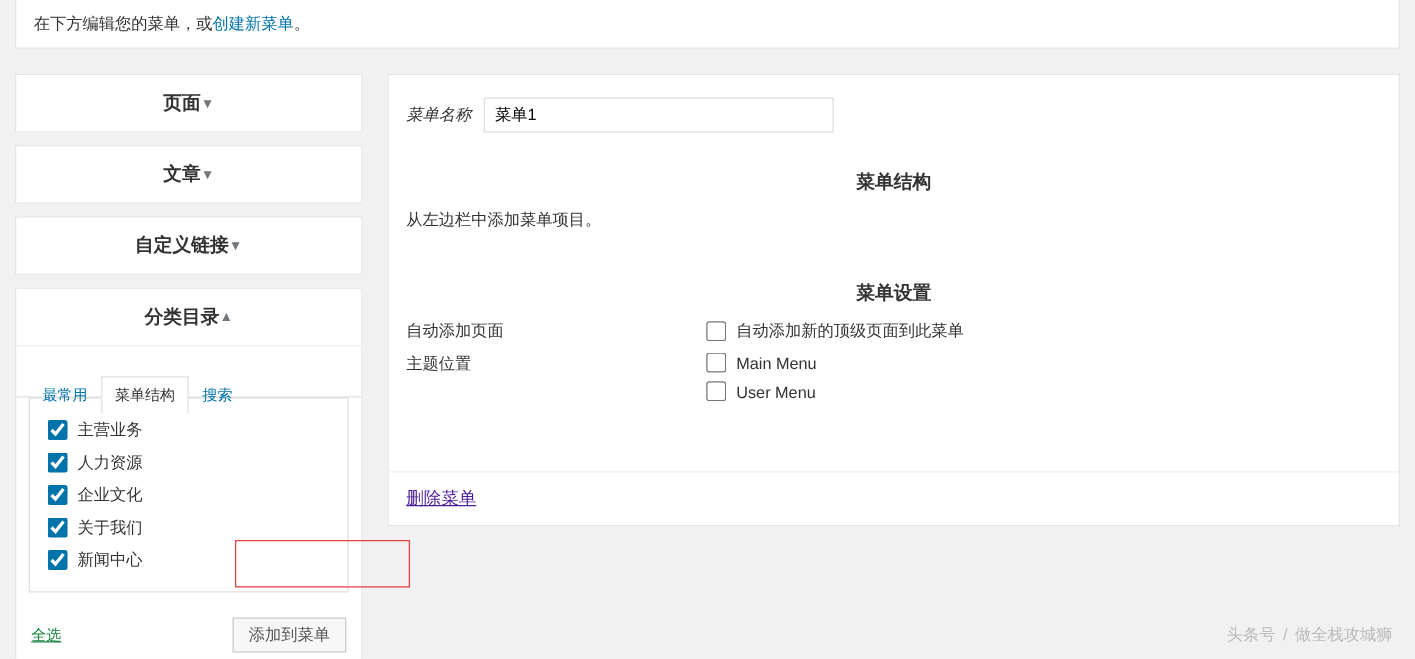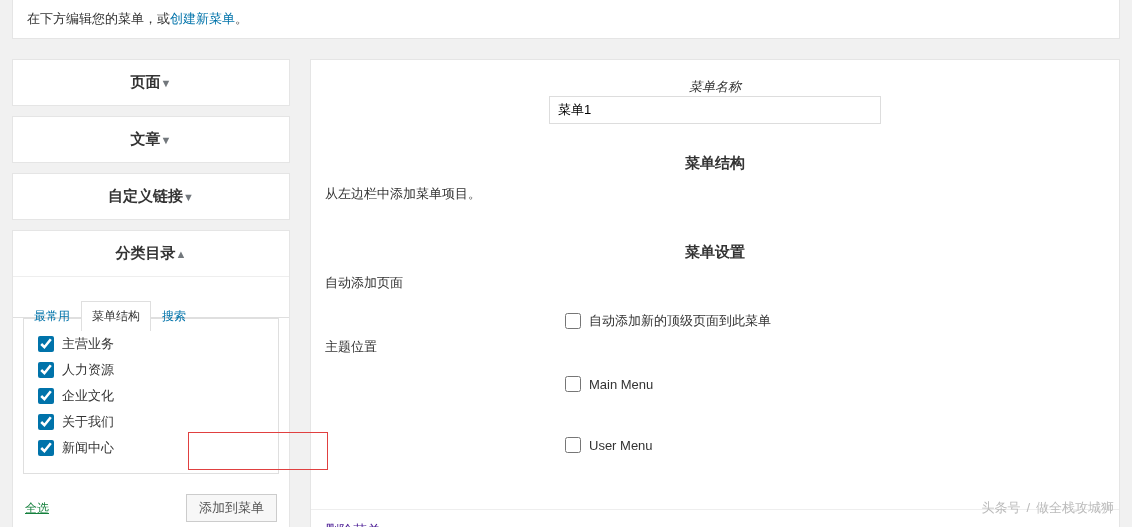--- a/index.html
+++ b/index.html
@@ -17,30 +17,30 @@
 .tab { padding: 6px 10px; font-size: 12px; color: #0073aa; cursor: pointer; border: 1px solid transparent; border-bottom: none; position: relative; top: 14px; }
 .tab.active { border-color: #dfdfdf; background: #fff; color: #333; }
 .cat-list { padding: 12px 14px; border: 1px solid #dfdfdf; margin: 0 10px 10px 10px; }
 .cat-item { display: flex; align-items: center; gap: 8px; padding: 4px 0; }
 .cat-item input[type=checkbox] { width: 16px; height: 16px; accent-color: #0073aa; }
 .mb-foot { display: flex; justify-content: space-between; align-items: center; padding: 10px 12px; }
 .mb-foot a { color: #15803d; text-decoration: underline; font-size: 12px; }
 .btn { background: #f7f7f7; border: 1px solid #ccc; padding: 4px 12px; font-size: 13px; cursor: pointer; color: #555; }
 .highlight-box { border: 1px solid #e04040; padding: 10px 0 10px 0; position: absolute; width: 140px; height: 38px; left: 188px; top: 432px; pointer-events: none; }
 .menu-edit { background: #fff; border: 1px solid #e5e5e5; }
-.me-head { padding: 18px 14px; display: flex; align-items: center; gap: 0; flex-direction: column; }
+.me-head { padding: 18px 14px; display: flex; align-items: center; gap: 10px; }
 .me-head label { font-style: italic; font-size: 13px; }
-.me-head input { border: 1px solid #ddd; padding: 4px 8px; font-size: 13px; width: 332px; height: 28px; }
+.me-head input { border: 1px solid #ddd; padding: 4px 8px; font-size: 13px; width: 280px; height: 28px; }
 .me-body { padding: 0 14px 24px 14px; }
 .me-body h3 { font-size: 15px; font-weight: 600; margin: 12px 0 12px 0; text-align: center; }
 .me-hint { font-size: 13px; color: #333; margin-bottom: 40px; }
 .me-set-row { display: flex; margin: 8px 0; }
 .me-set-label { width: 240px; font-size: 13px; }
 .me-set-ctrl { display: flex; flex-direction: column; gap: 7px; }
-.ck-row { display: flex; align-items: center; gap: 8px; font-size: 13px; margin-top: 38px; }
+.ck-row { display: flex; align-items: center; gap: 8px; font-size: 13px; }
 .ck-row input { width: 16px; height: 16px; }
 .me-foot { border-top: 1px solid #eee; padding: 12px 14px; margin-top: 24px; }
 .del-link { color: #4c1d95; text-decoration: underline; font-size: 14px; cursor: pointer; }
 .watermark { position: absolute; right: 18px; bottom: 10px; color: #bbb; font-size: 13px; }
 .watermark span.sep { margin: 0 6px; }
 </style>
 </head>
 <body>
 
 <div class="intro">

